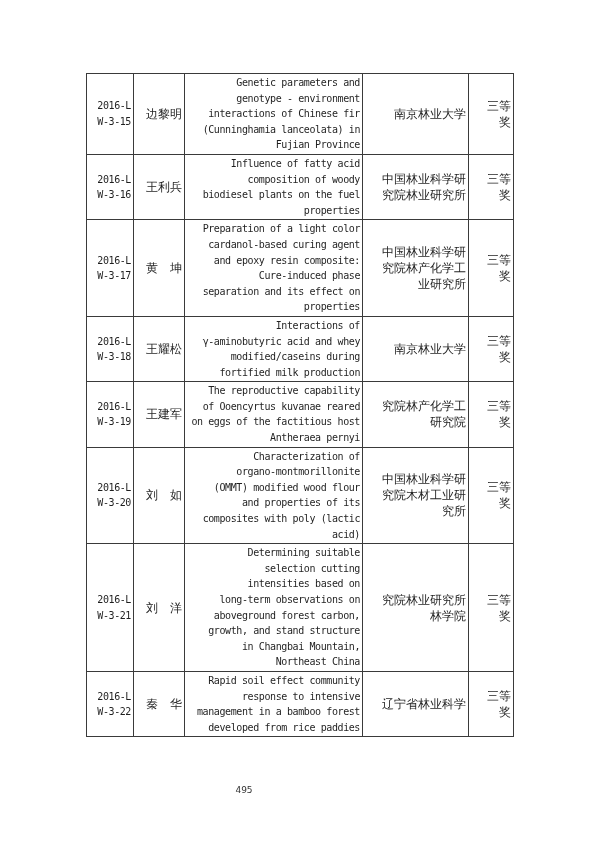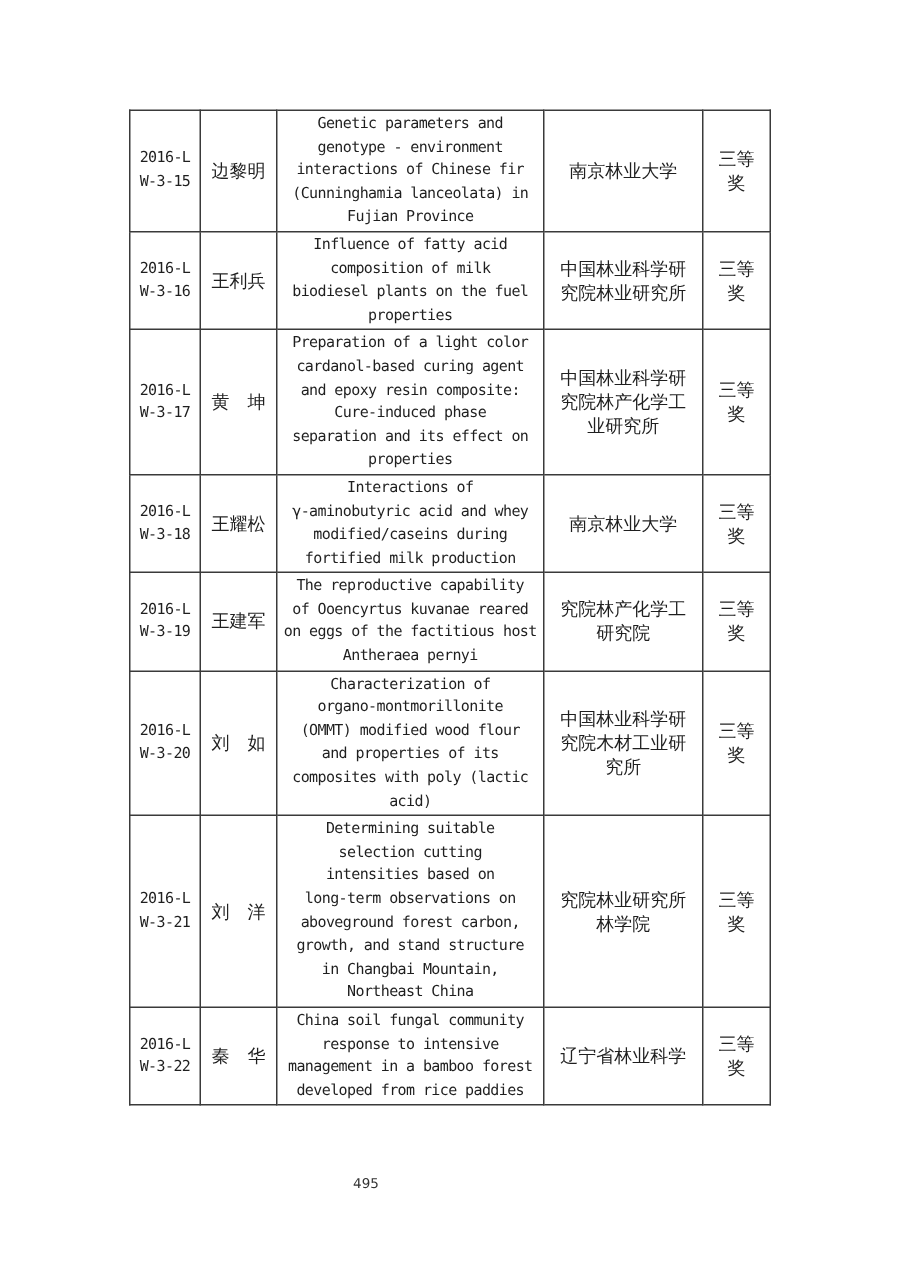--- a/index.html
+++ b/index.html
@@ -19,21 +19,21 @@
   table.awards-table {
     position: absolute;
     left: 86px;
     top: 73px;
     width: 427px;
     border-collapse: collapse;
     table-layout: fixed;
   }
   td.cell {
     border: 1px solid #3a3a3a;
-    text-align: center;
+    text-align: right;
     vertical-align: middle;
     padding: 1px 2px;
     white-space: pre-line;
     overflow: hidden;
   }
   td.id, td.title {
     font-family: "DejaVu Sans Mono", monospace;
     font-size: 10px;
     line-height: 15.6px;
     letter-spacing: -0.4px;
@@ -78,21 +78,21 @@
 Fujian Province</td>
           <td class="cell org">南京林业大学</td>
           <td class="cell award">三等
 奖</td>
         </tr>
         <tr>
           <td class="cell id">2016-L
 W-3-16</td>
           <td class="cell name">王利兵</td>
           <td class="cell title">Influence of fatty acid
-composition of milk
+composition of woody
 biodiesel plants on the fuel
 properties</td>
           <td class="cell org">中国林业科学研
 究院林业研究所</td>
           <td class="cell award">三等
 奖</td>
         </tr>
         <tr>
           <td class="cell id">2016-L
 W-3-17</td>
@@ -164,21 +164,21 @@
 Northeast China</td>
           <td class="cell org">究院林业研究所
 林学院</td>
           <td class="cell award">三等
 奖</td>
         </tr>
         <tr>
           <td class="cell id">2016-L
 W-3-22</td>
           <td class="cell name">秦　华</td>
-          <td class="cell title">China soil fungal community
+          <td class="cell title">Rapid soil effect community
 response to intensive
 management in a bamboo forest
 developed from rice paddies</td>
           <td class="cell org">辽宁省林业科学</td>
           <td class="cell award">三等
 奖</td>
         </tr>
       </tbody>
   </table>
   <div class="page-number">495</div>

